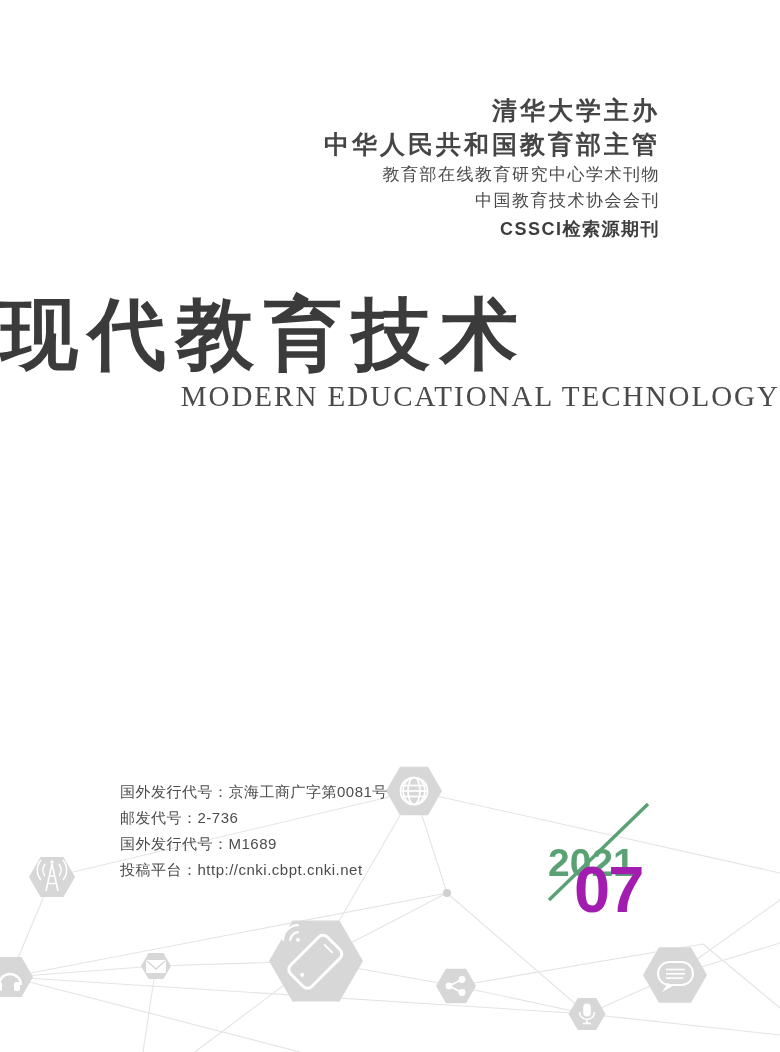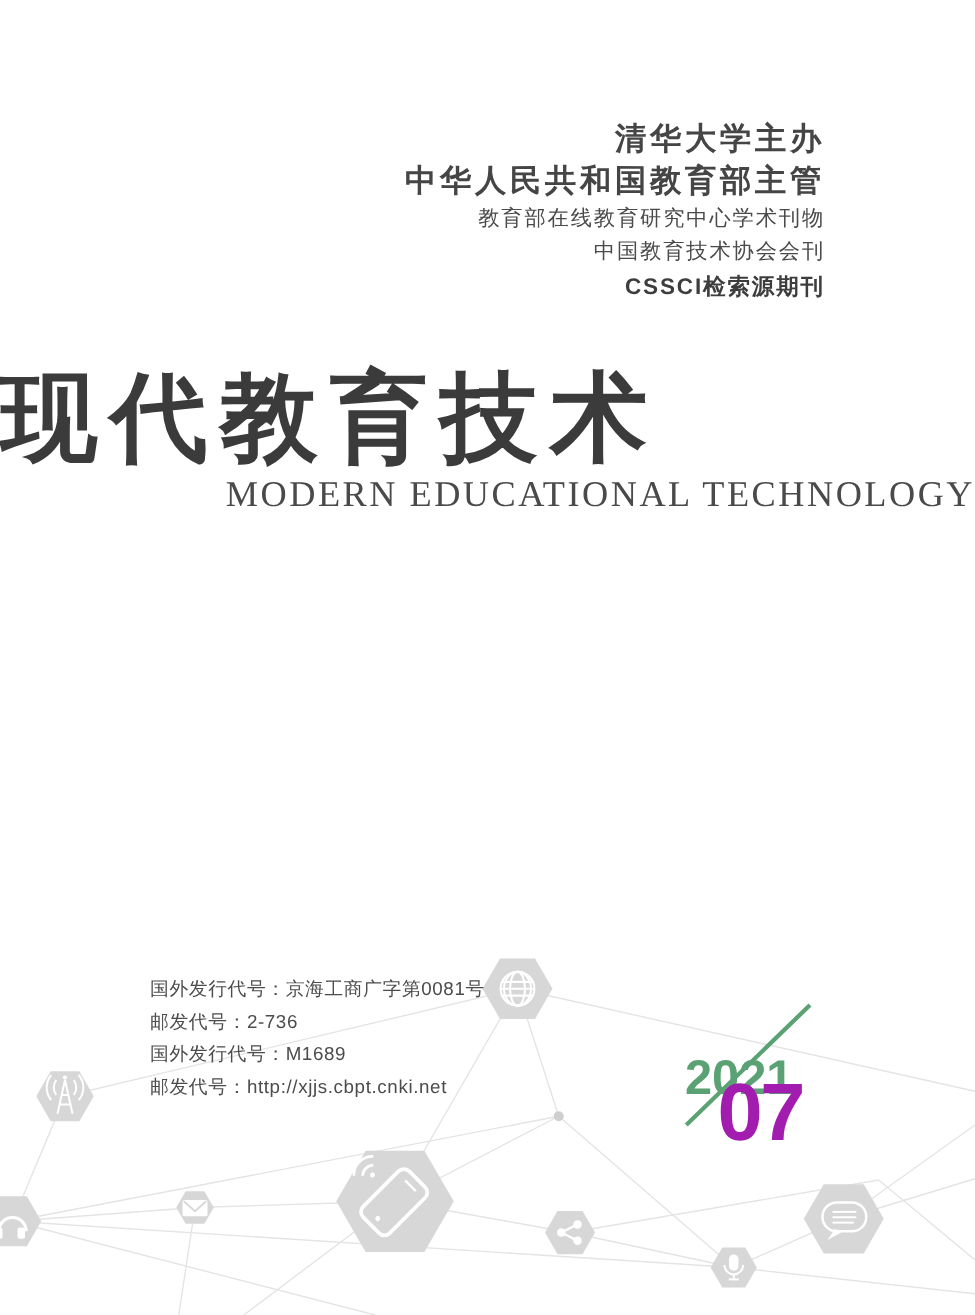--- a/index.html
+++ b/index.html
@@ -171,17 +171,17 @@
   <div class="mh-badge">CSSCI检索源期刊</div>
 </div>
 
 <div class="abs title-cn">现代教育技术</div>
 <div class="abs title-en">MODERN EDUCATIONAL TECHNOLOGY</div>
 
 <div class="abs pubinfo">
   <div>国外发行代号：京海工商广字第0081号</div>
   <div>邮发代号：2-736</div>
   <div>国外发行代号：M1689</div>
-  <div>邮发代号：http://xjjs.cbpt.cnki.net</div>
+  <div>投稿平台：http://cnki.cbpt.cnki.net</div>
 </div>
 
 <div class="abs issue-year">2021</div>
 <div class="abs issue-number">07</div>
 
 </body></html>

